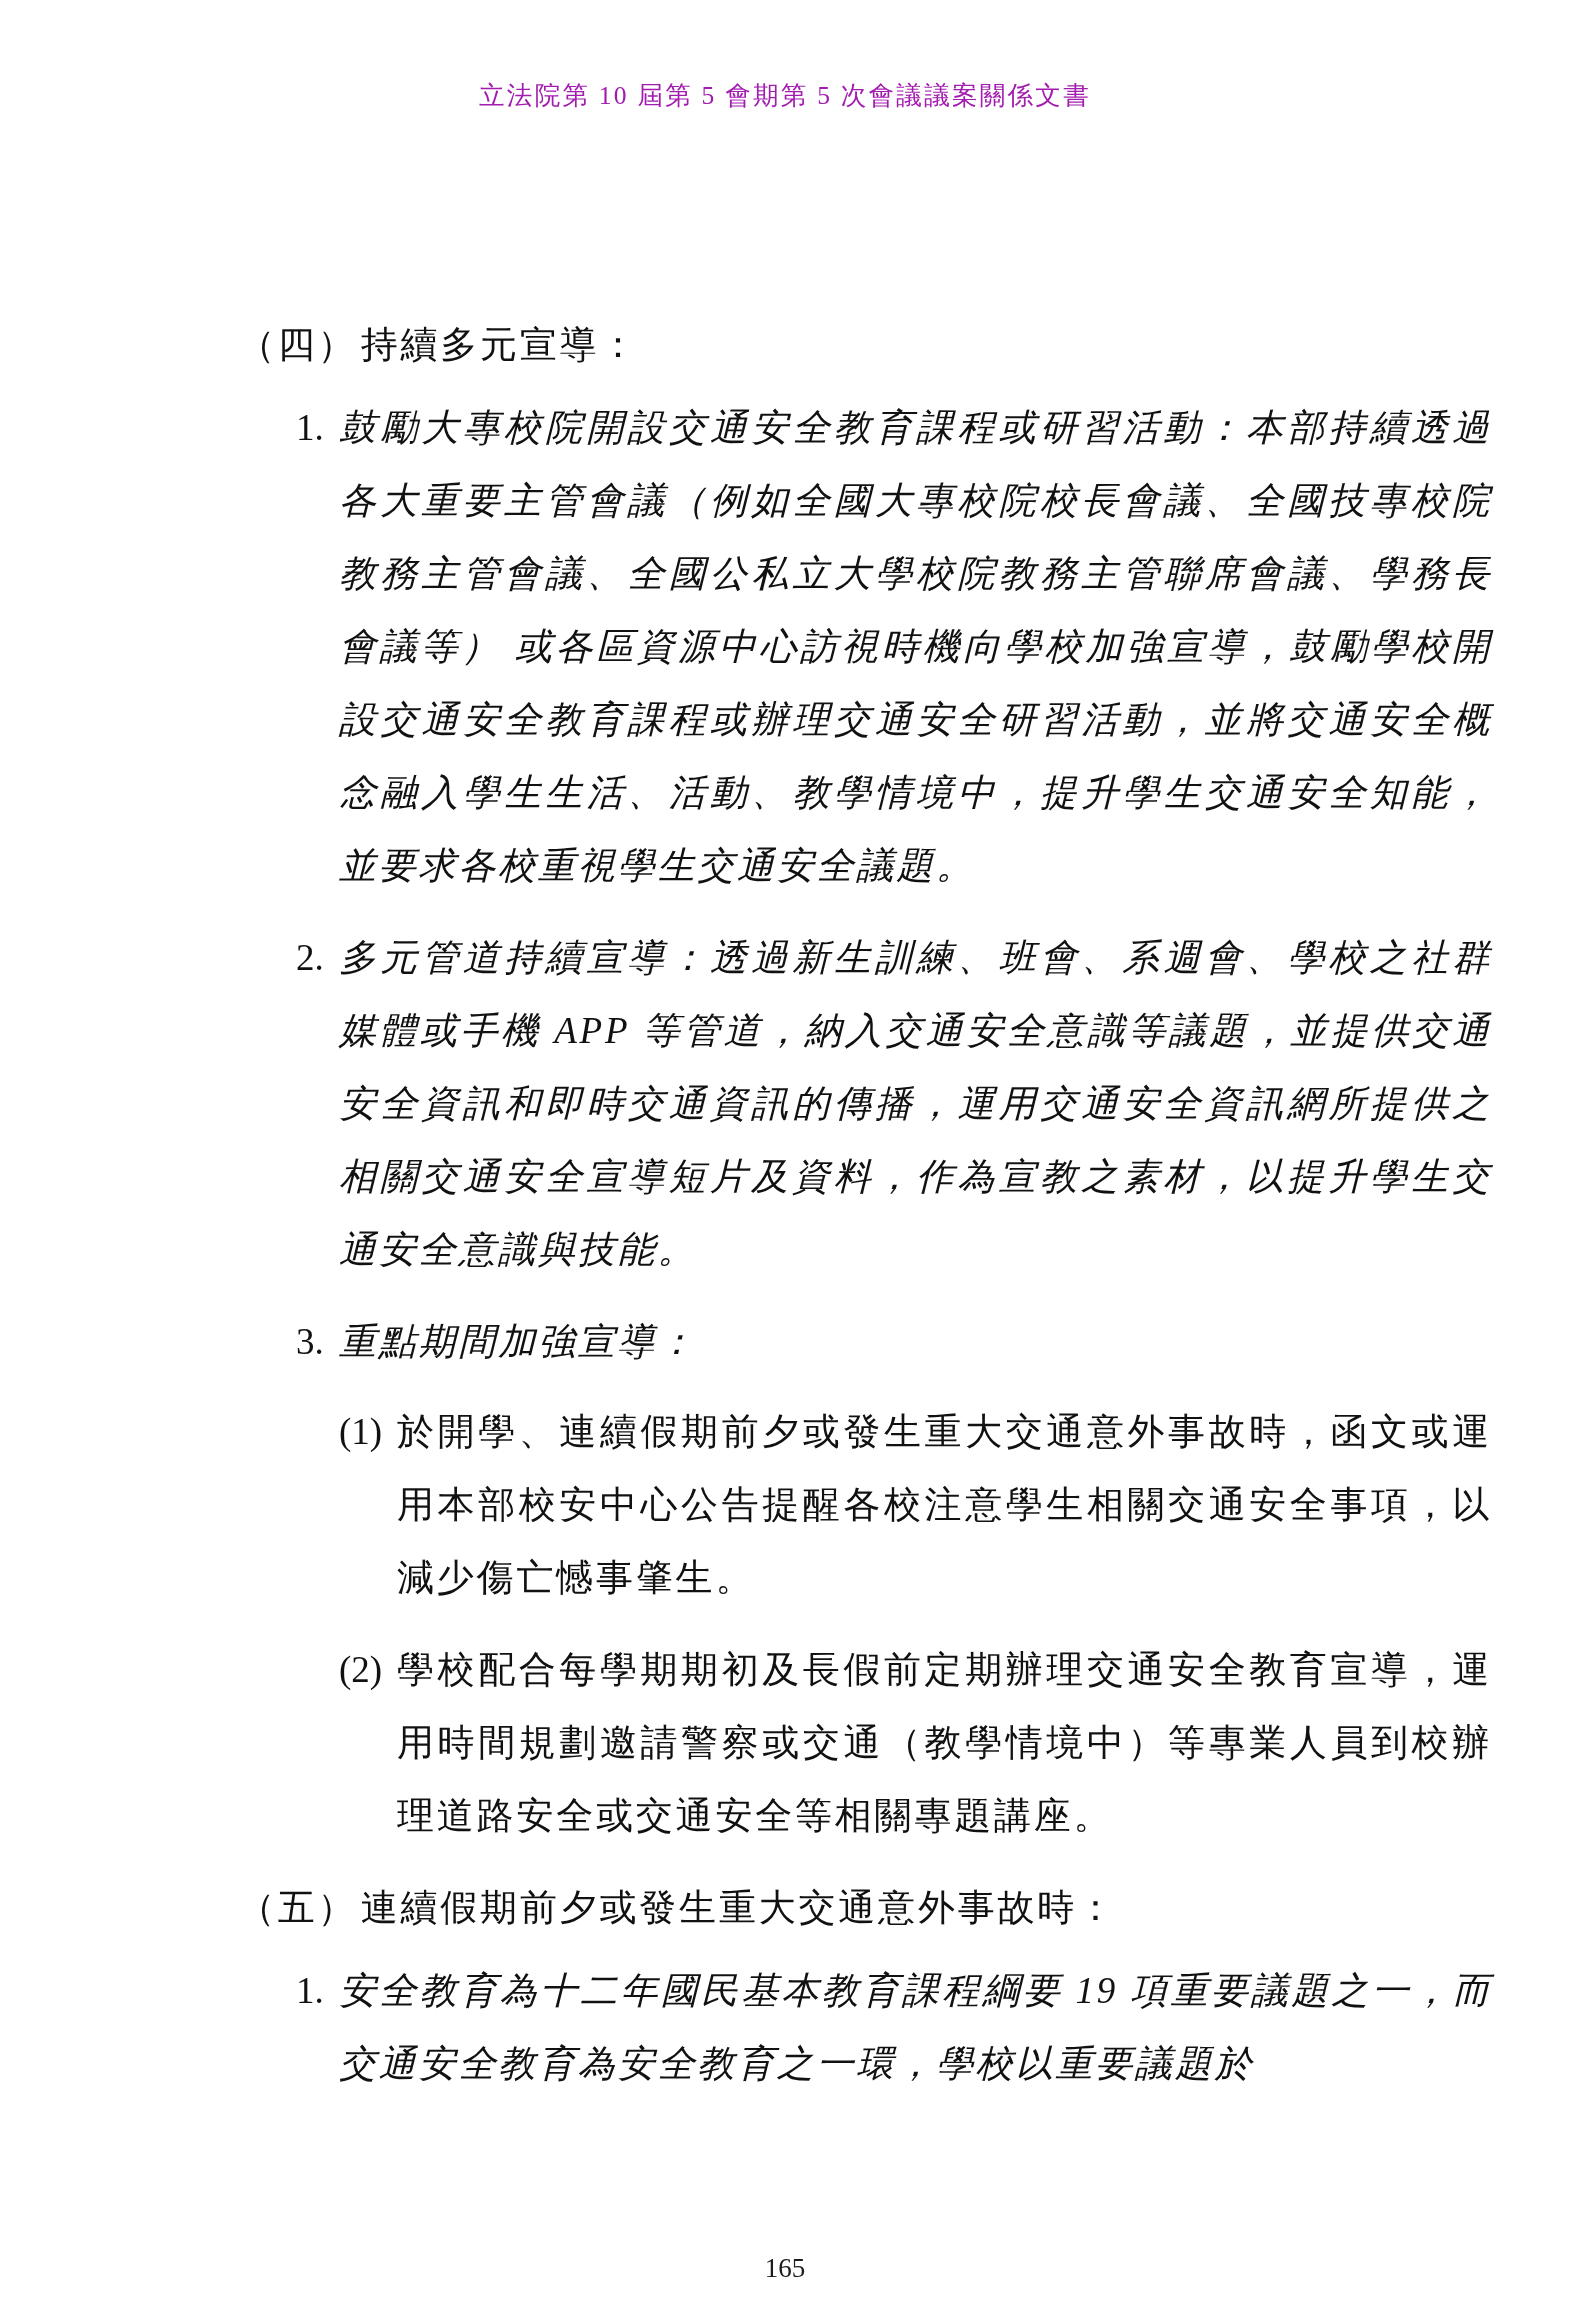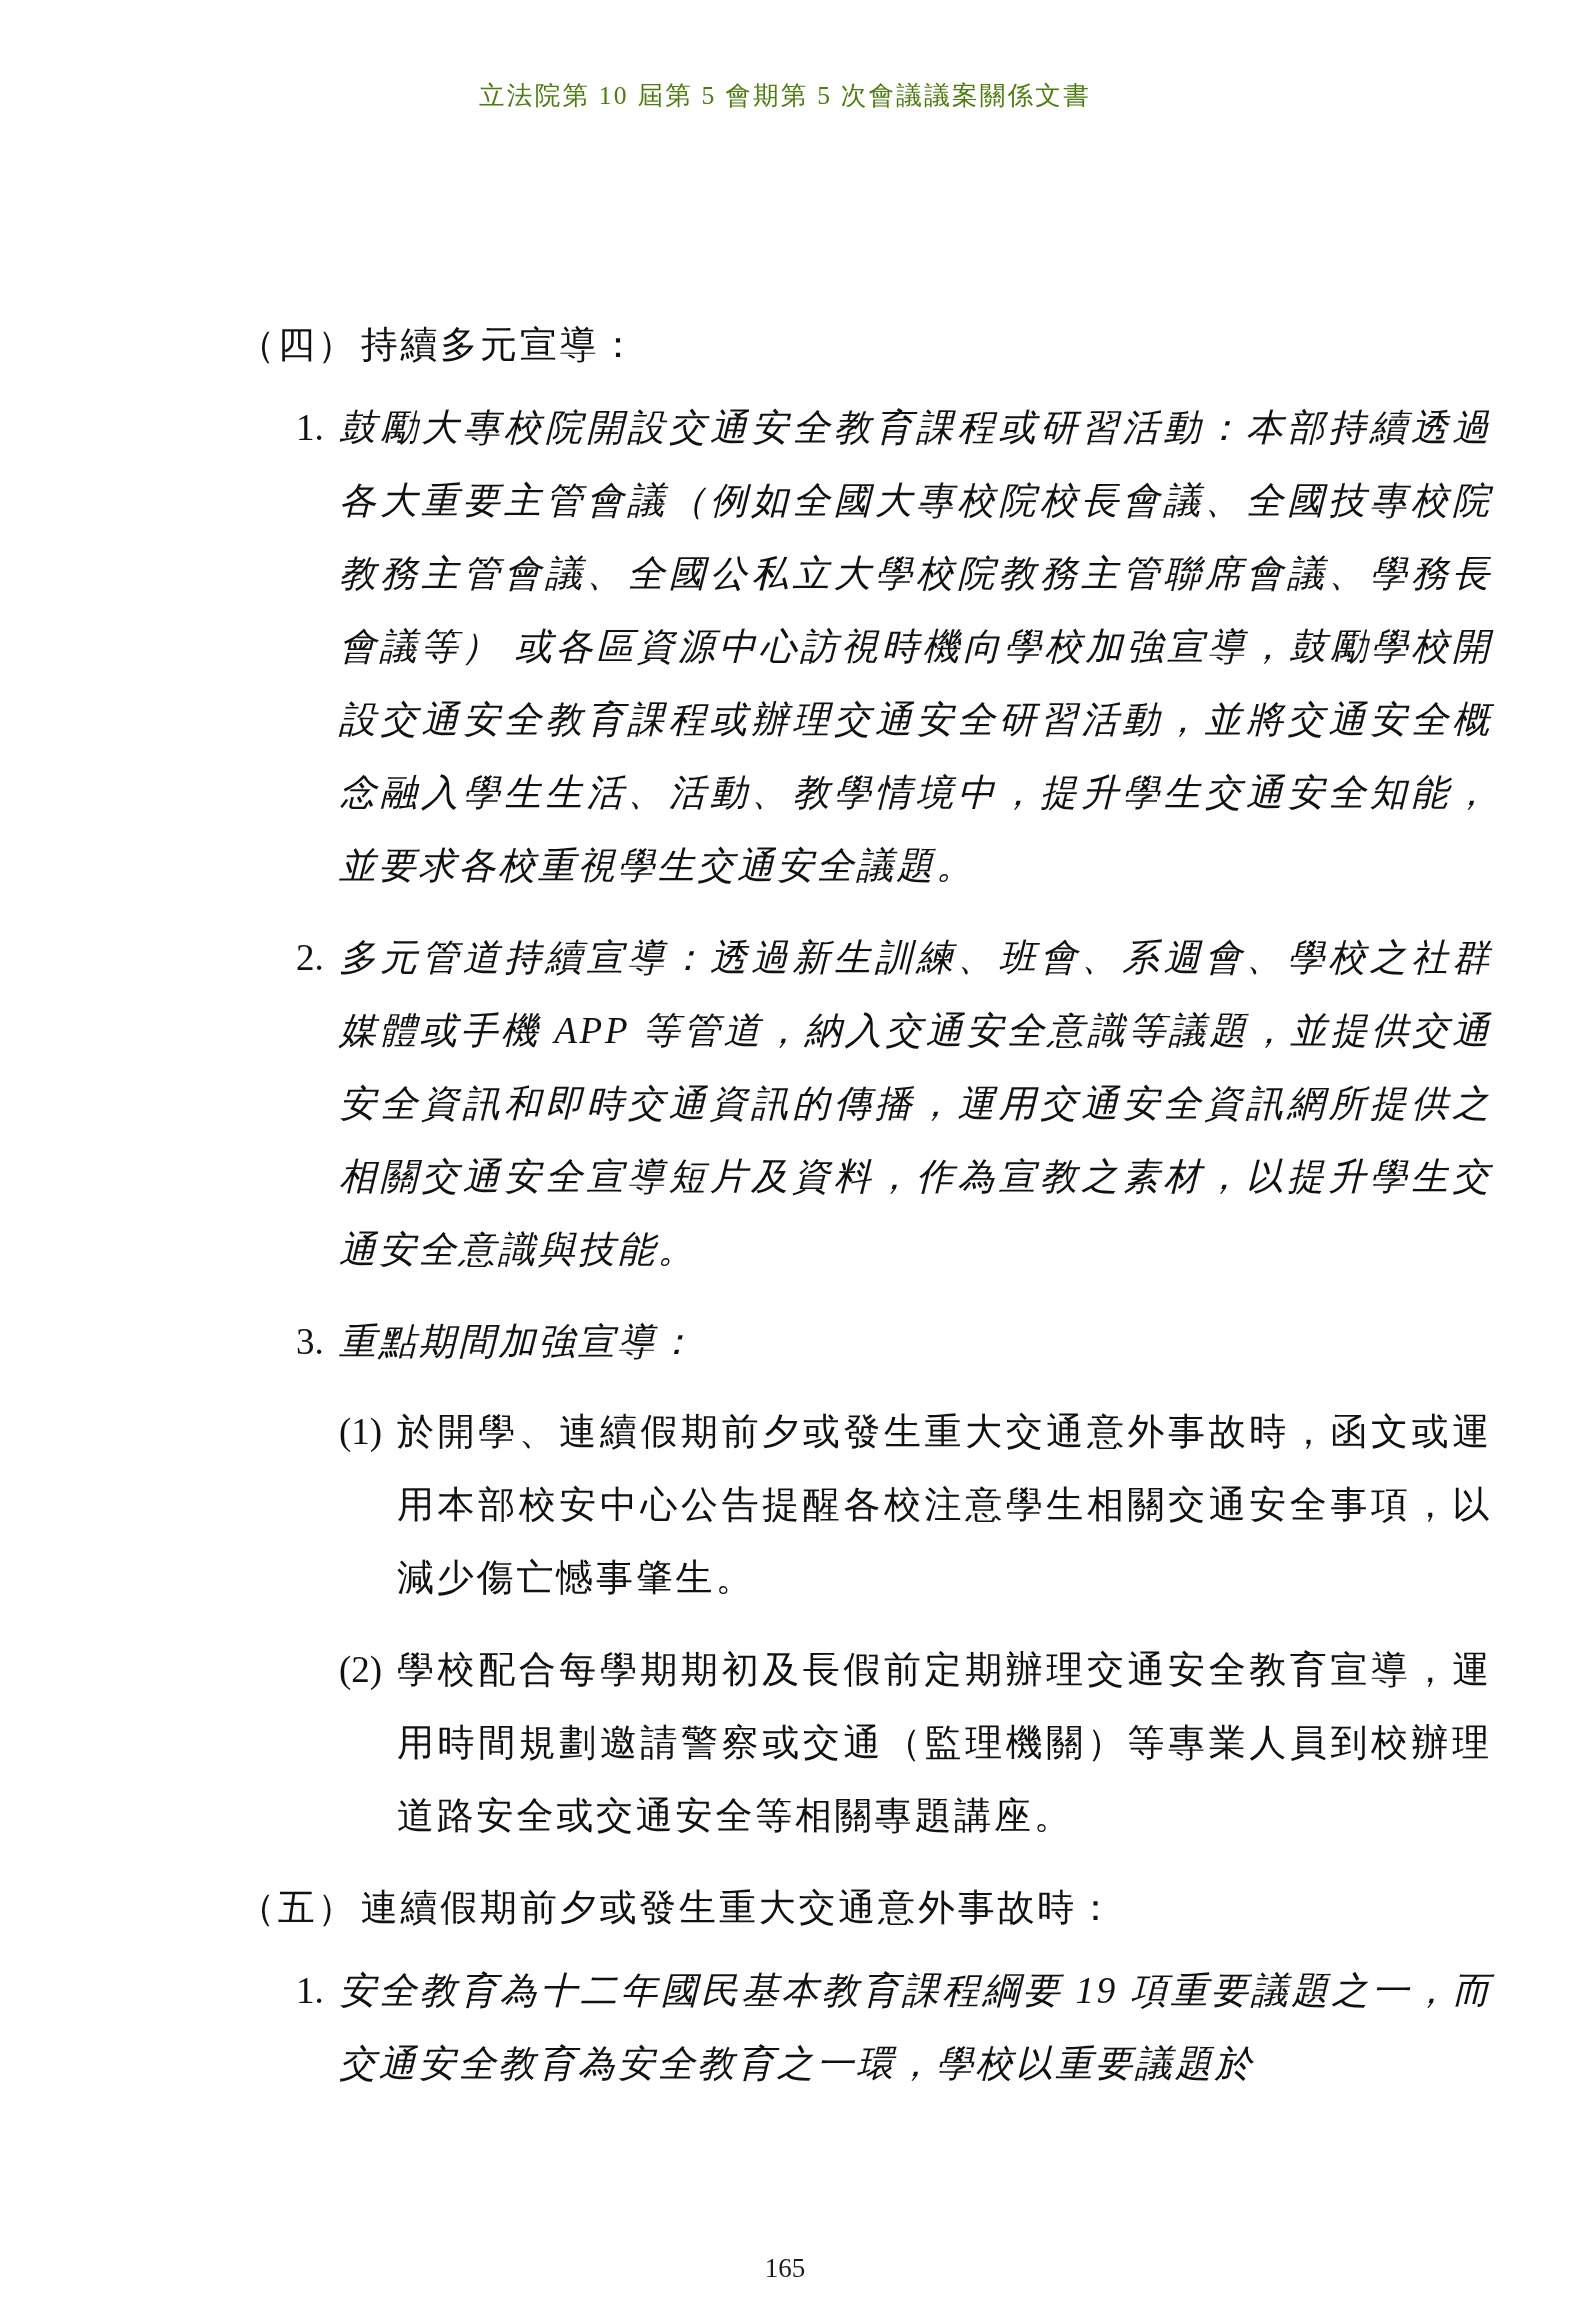--- a/index.html
+++ b/index.html
@@ -18,21 +18,21 @@
     font-family: "Liberation Serif", "DejaVu Serif", serif;
     overflow: hidden;
   }
 
   
   .doc-header {
     padding-top: 78px;
     text-align: center;
     font-size: 25.6px;
     letter-spacing: 2.2px;
-    color: #4d7c0f;
+    color: #a21caf;
   }
 
   
   .doc-body {
     margin-top: 195px;
     padding-left: 238px;
     padding-right: 78px;
     font-size: 37px;
     line-height: 73px;
     letter-spacing: 2.8px;
@@ -139,21 +139,21 @@
           <span class="item-num"></span>
           <div class="subitem-group" style="margin-top:0; flex:1 1 auto;">
 
             <div class="subitem">
               <span class="subitem-num">(1)</span>
               <div class="subitem-text">於開學、連續假期前夕或發生重大交通意外事故時，函文或運用本部校安中心公告提醒各校注意學生相關交通安全事項，以減少傷亡憾事肇生。</div>
             </div>
 
             <div class="subitem">
               <span class="subitem-num">(2)</span>
-              <div class="subitem-text">學校配合每學期期初及長假前定期辦理交通安全教育宣導，運用時間規劃邀請警察或交通（監理機關）等專業人員到校辦理道路安全或交通安全等相關專題講座。</div>
+              <div class="subitem-text">學校配合每學期期初及長假前定期辦理交通安全教育宣導，運用時間規劃邀請警察或交通（教學情境中）等專業人員到校辦理道路安全或交通安全等相關專題講座。</div>
             </div>
 
           </div>
         </div>
       </div>
 
     </section>
 
     <section>
 

